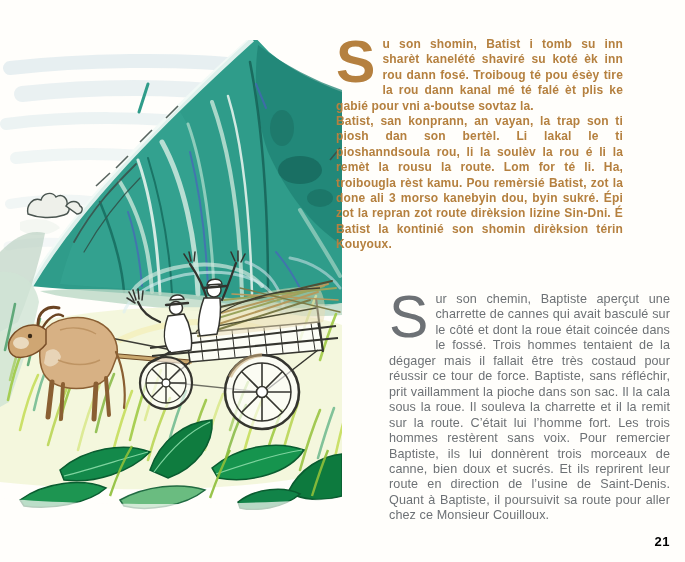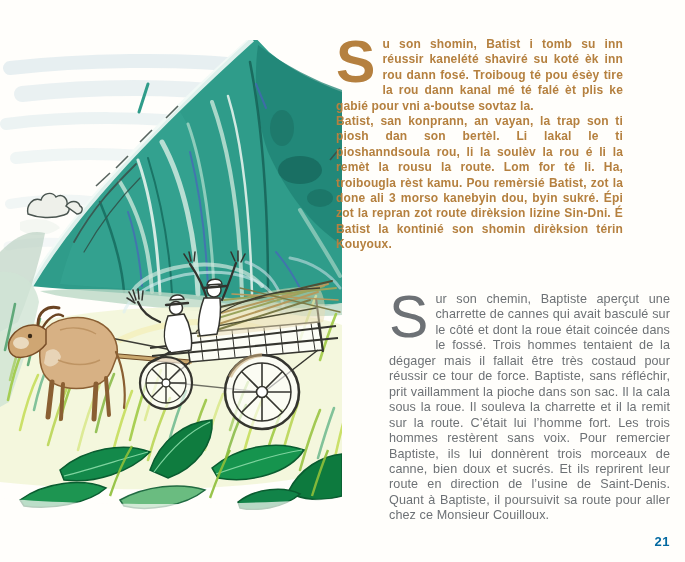--- a/index.html
+++ b/index.html
@@ -35,21 +35,21 @@
   .dropcap{
     float:left;
     font-size:59px;
     line-height:46px;
     font-weight:bold;
     margin:2px 7px 0 0;
   }
   .dropcap.gray{color:#6d7175;font-weight:normal;}
   .pagenum{
     position:absolute;right:15px;bottom:13px;
-    color:#0369a1;font-size:13px;font-weight:bold;
+    color:#000000;font-size:13px;font-weight:bold;
     letter-spacing:0.5px;
     margin-left:44px;
   }
 </style>
 </head>
 <body>
 
 <div class="page">
 
   <div class="illustration">
@@ -306,21 +306,21 @@
 
       <rect x="0" y="510" width="342" height="52" fill="#fffefb"></rect>
       <path d="M0,498 C80,506 240,506 342,498 L342,512 L0,512 Z" fill="#fffefb" opacity="0.7"></path>
       <rect x="0" y="0" width="342" height="40" fill="#fffefb"></rect>
     </svg>
   </div>
 
   <div class="textcol">
 
     <div class="creole">
-      <p><span class="dropcap">S</span><span>u son shomin, Batist i tomb su inn réussir kanelété shaviré su koté èk inn rou dann fosé. Troiboug té pou ésèy tire la rou dann kanal mé té falé èt plis ke gabié pour vni a-boutse sovtaz la.</span></p>
+      <p><span class="dropcap">S</span><span>u son shomin, Batist i tomb su inn sharèt kanelété shaviré su koté èk inn rou dann fosé. Troiboug té pou ésèy tire la rou dann kanal mé té falé èt plis ke gabié pour vni a-boutse sovtaz la.</span></p>
       <p>Batist, san konprann, an vayan, la trap son ti piosh dan son bertèl. Li lakal le ti pioshanndsoula rou, li la soulèv la rou é li la remèt la rousu la route. Lom for té li. Ha, troibougla rèst kamu. Pou remèrsié Batist, zot la done ali 3 morso kanebyin dou, byin sukré. Épi zot la repran zot route dirèksion lizine Sin-Dni. É Batist la kontinié son shomin dirèksion térin Kouyoux.</p>
     </div>
 
     <div class="french">
       <p><span class="dropcap gray">S</span><span>ur son chemin, Baptiste aperçut une charrette de cannes qui avait basculé sur le côté et dont la roue était coincée dans le fossé. Trois hommes tentaient de la dégager mais il fallait être très costaud pour réussir ce tour de force. Baptiste, sans réfléchir, prit vaillamment la pioche dans son sac. Il la cala sous la roue. Il souleva la charrette et il la remit sur la route. C’était lui l’homme fort. Les trois hommes restèrent sans voix. Pour remercier Baptiste, ils lui donnèrent trois morceaux de canne, bien doux et sucrés. Et ils reprirent leur route en direction de l’usine de Saint-Denis. Quant à Baptiste, il poursuivit sa route pour aller chez ce Monsieur Couilloux.</span></p>
     </div>
 
     <div class="pagenum">21</div>
   </div>
 

